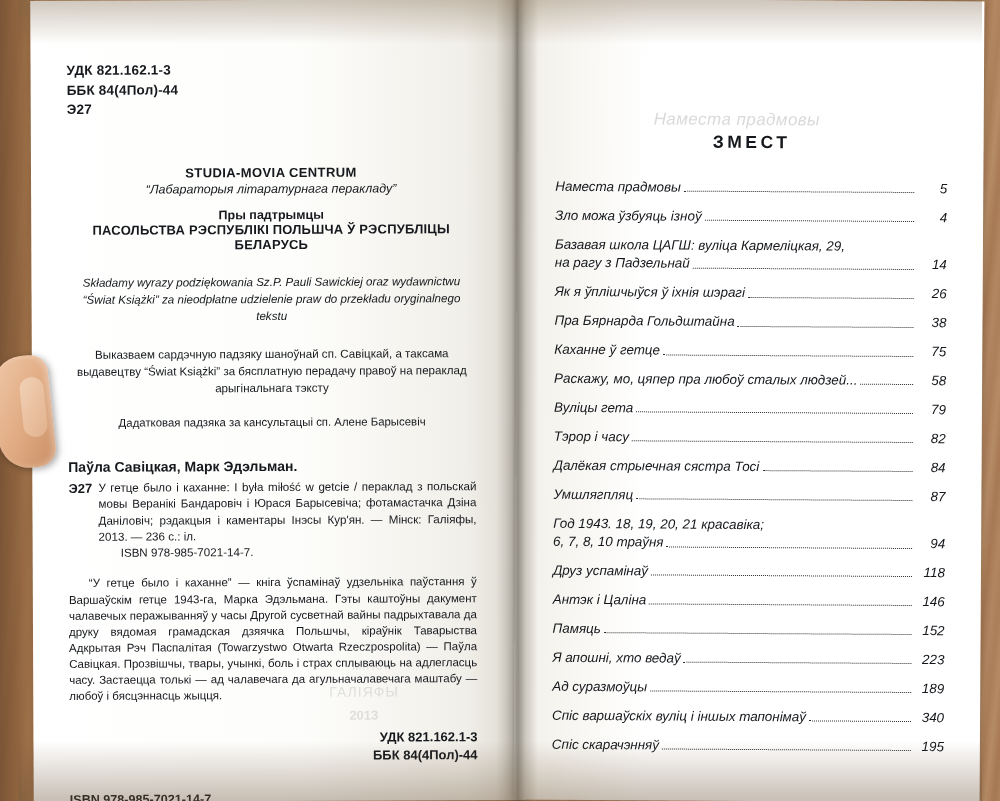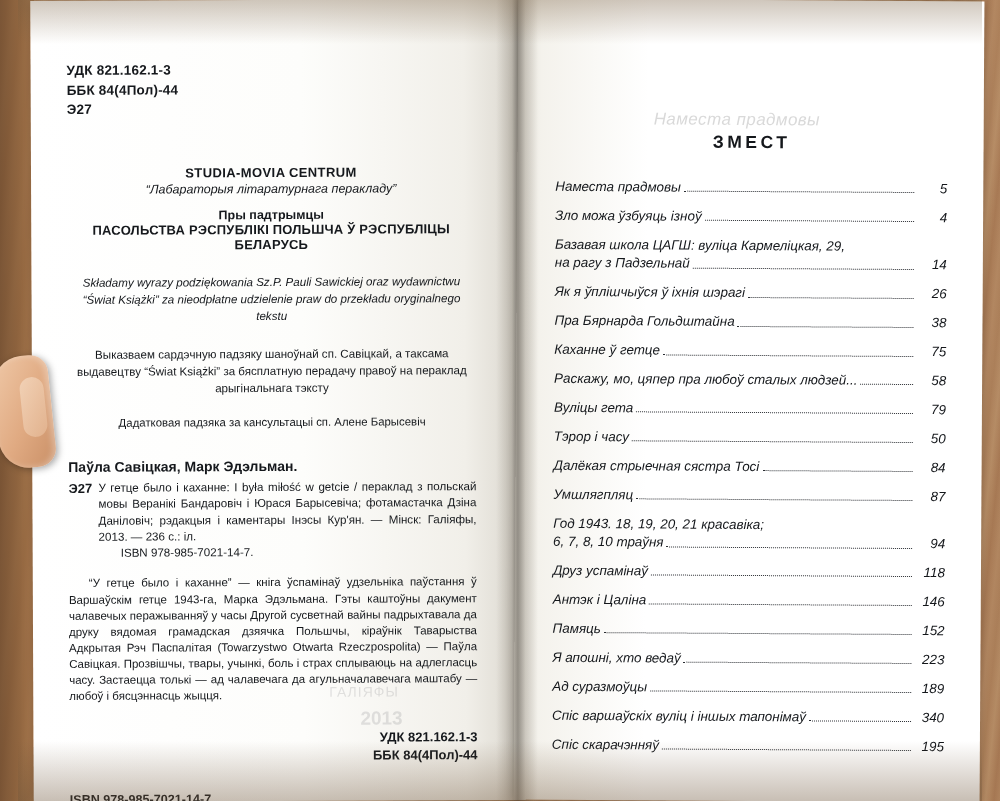--- a/index.html
+++ b/index.html
@@ -291,21 +291,21 @@
 
 <div id="desk"></div>
 <div id="desk-dark"></div>
 
 <div id="book">
 
   <div class="page" id="page-left">
 
     <div class="bleed" style="left:300px; top:660px; font-size:11px; letter-spacing:1px;margin-left:19px;">МІНСК</div>
     <div class="bleed" style="left:296px; top:684px; font-size:14px; letter-spacing:1px;">ГАЛІЯФЫ</div>
-    <div class="bleed" style="left:327px; top:708px; font-size:19px;font-weight:bold;">2013</div>
+    <div class="bleed" style="left:316px; top:708px; font-size:13px;font-weight:bold;">2013</div>
 
     <div id="left-content">
 
       <div class="udk-block">
         <div>УДК 821.162.1-3</div>
         <div>ББК 84(4Пол)-44</div>
         <div>Э27</div>
       </div>
 
       <div class="pub-block">
@@ -412,21 +412,21 @@
               <span class="toc-dots"></span>
             </div>
           <span class="toc-page">79</span>
         </div>
 
         <div class="toc-row">
           <div class="toc-label-wrap">
               <span class="toc-label">Тэрор і часу</span>
               <span class="toc-dots"></span>
             </div>
-          <span class="toc-page">50</span>
+          <span class="toc-page">82</span>
         </div>
 
         <div class="toc-row">
           <div class="toc-label-wrap">
               <span class="toc-label">Далёкая стрыечная сястра Тосі</span>
               <span class="toc-dots"></span>
             </div>
           <span class="toc-page">84</span>
         </div>
 

